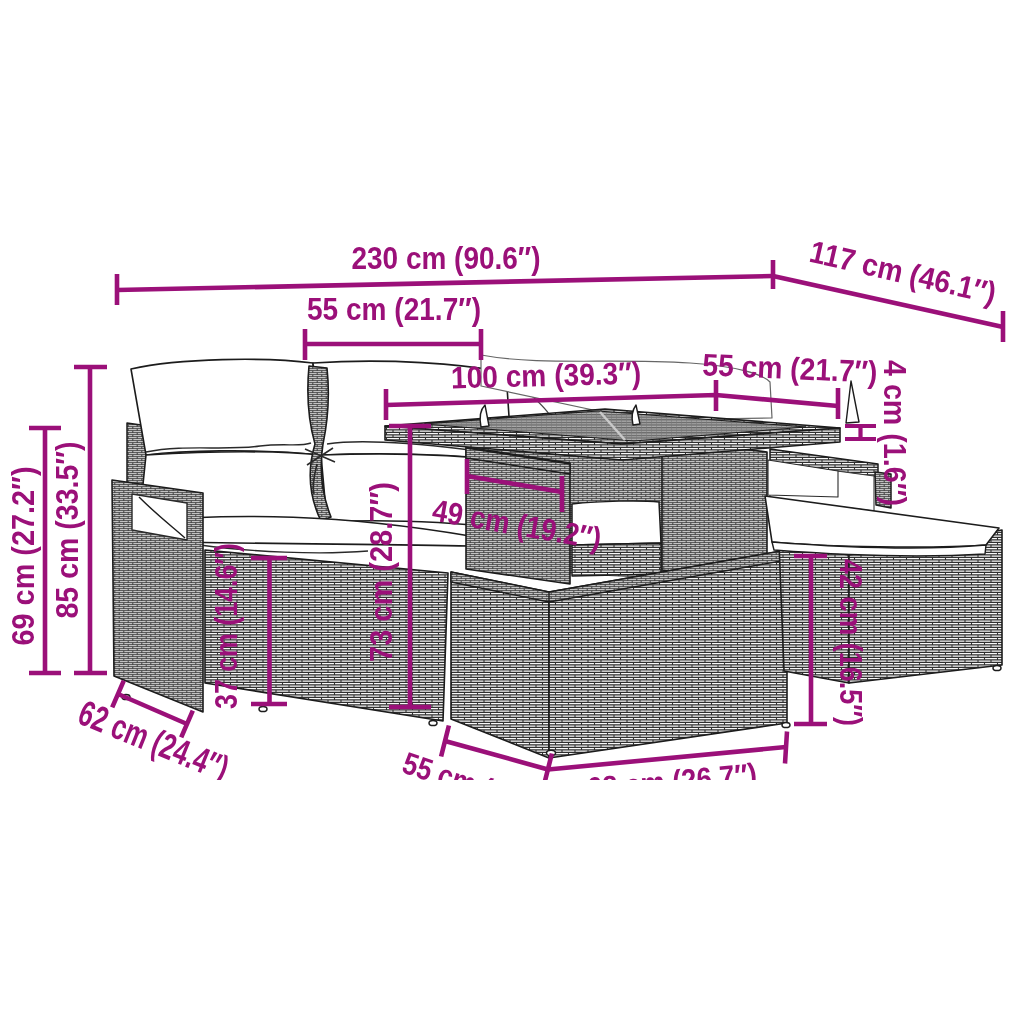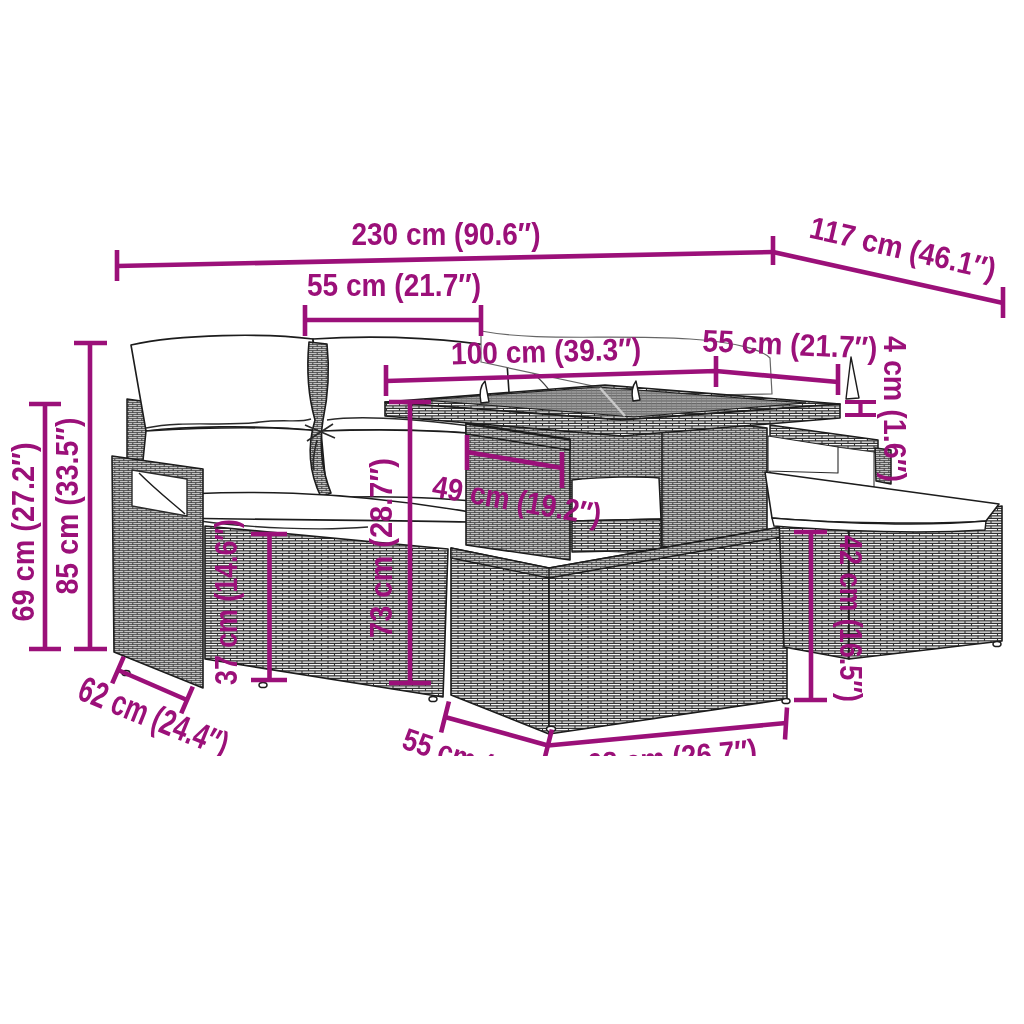--- a/index.html
+++ b/index.html
@@ -1,16 +1,16 @@
 <!DOCTYPE html>
 <html><head>
 <meta charset="utf-8">
 <style>
   html,body{margin:0;padding:0;background:#ffffff;}
-  #page{width:1024px;height:756px;position:relative;overflow:hidden;background:#fff;}
+  #page{width:1024px;height:756px;position:relative;overflow:hidden;background:#fff;margin-top:24px;}
   svg{display:block;}
   text{font-family:"Liberation Sans", sans-serif;font-weight:bold;fill:#9b1079;}
 </style>
 </head>
 <body>
 <div id="page">
 <svg width="1024" height="1024" viewBox="0 0 1024 1024">
 <defs>
 
   <pattern id="rw" width="13" height="5" patternUnits="userSpaceOnUse">

